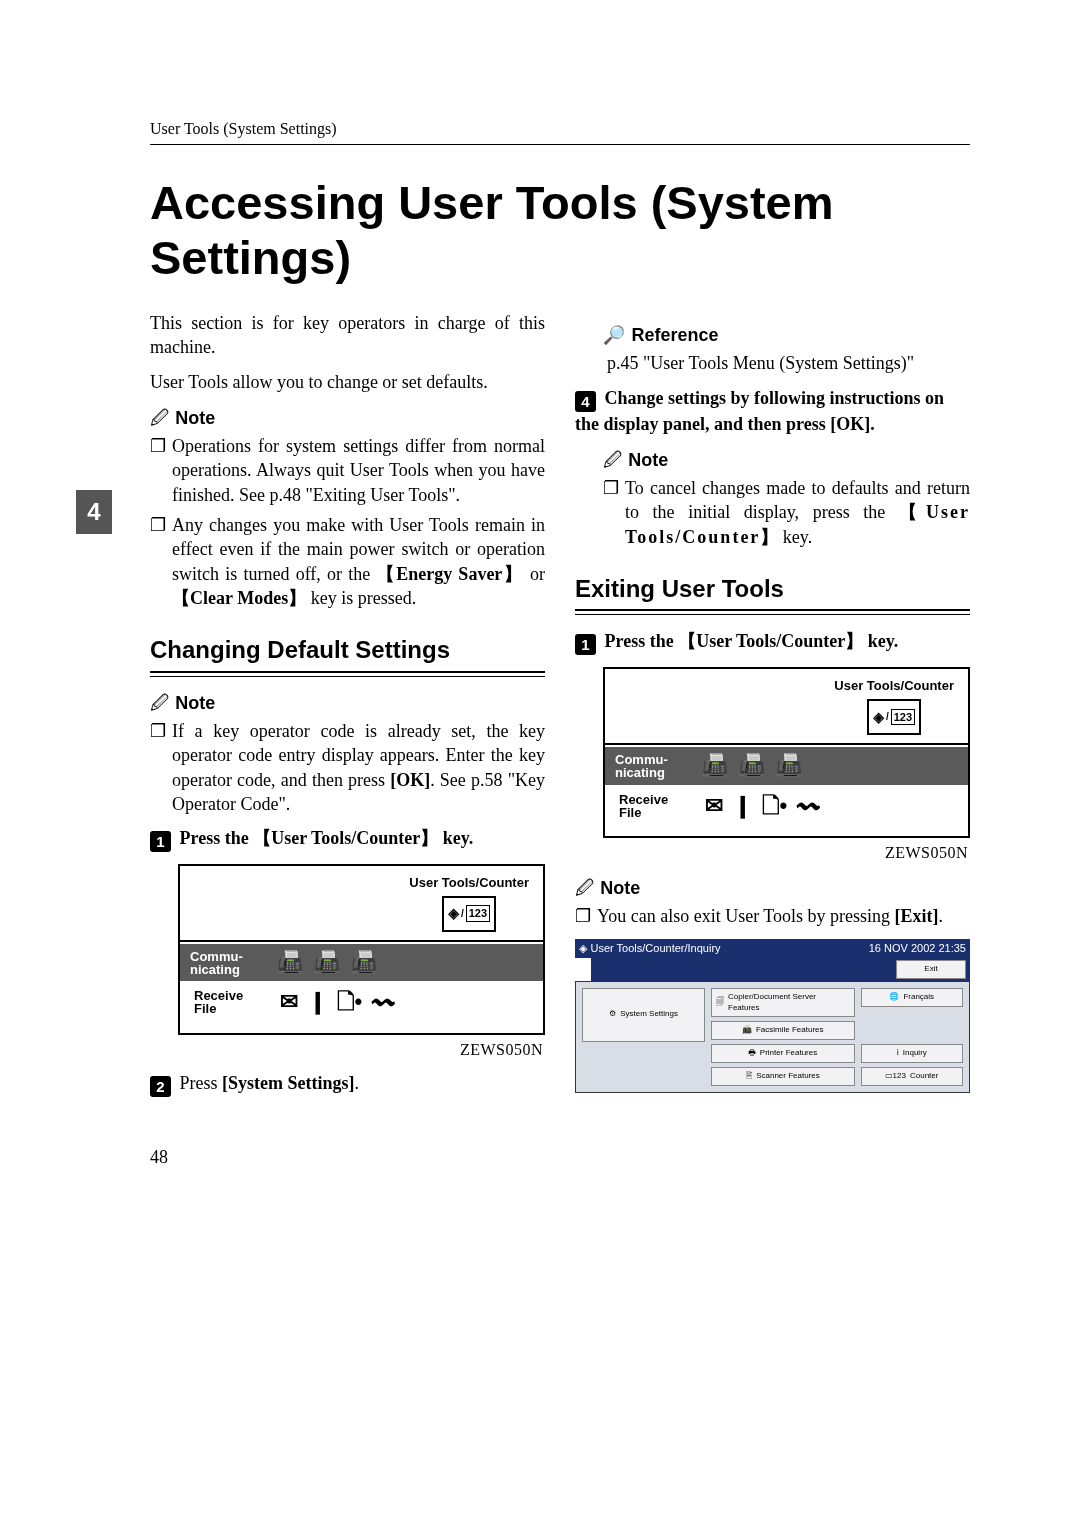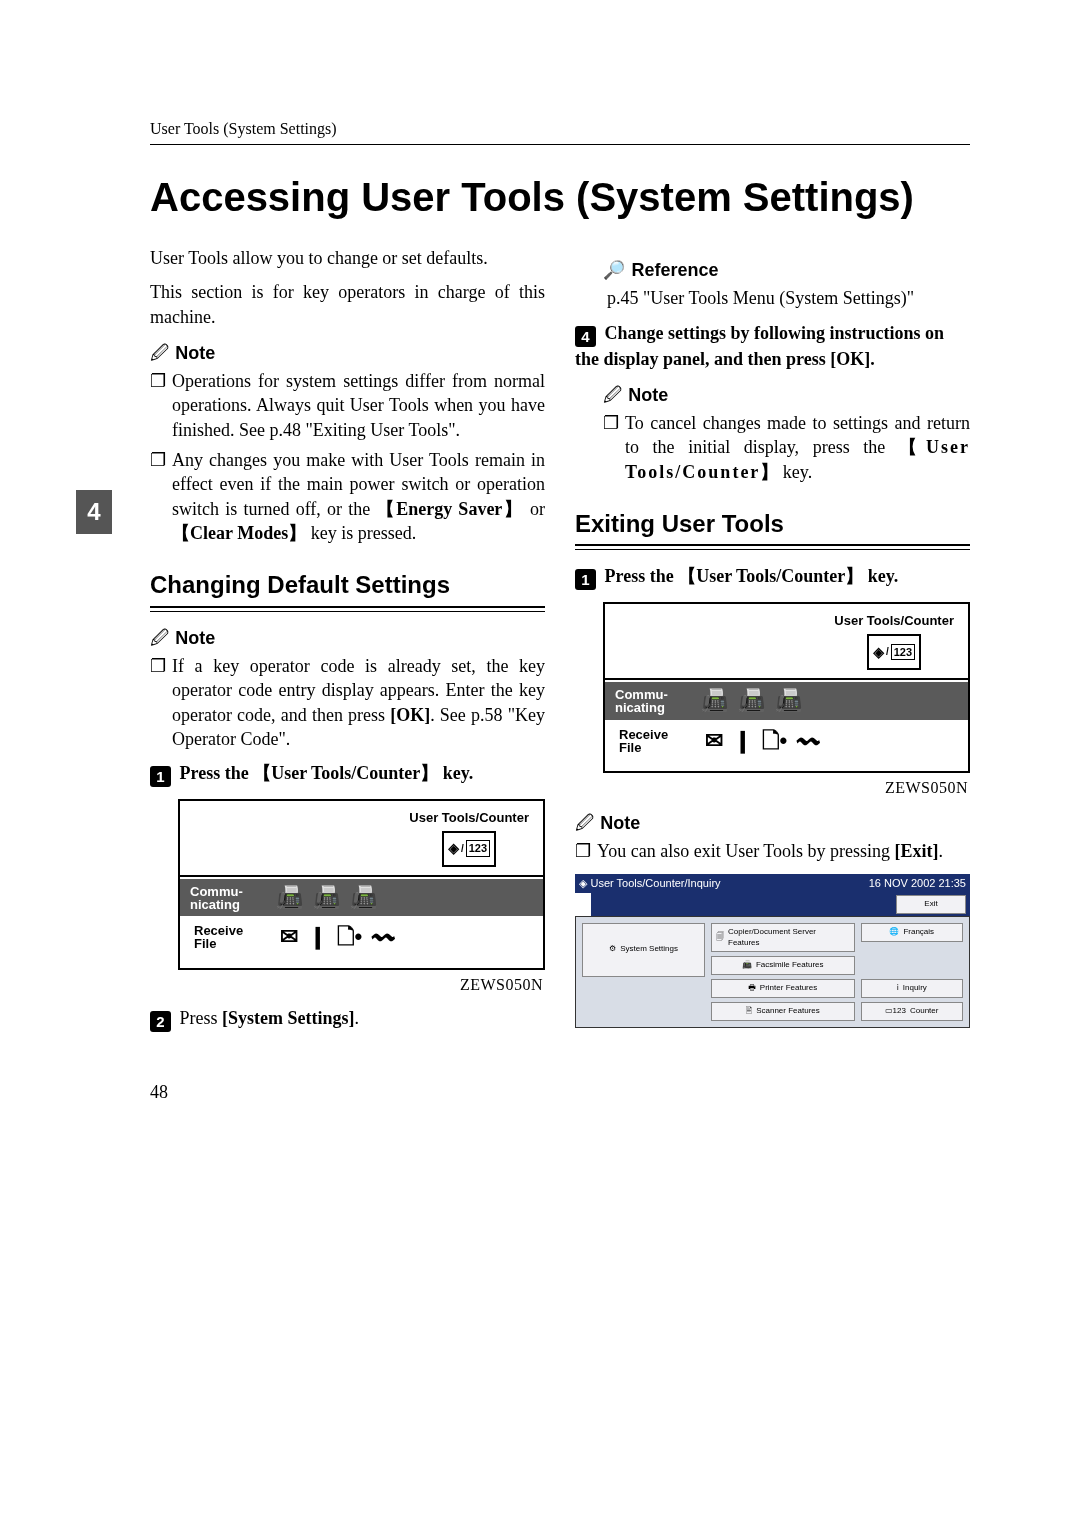--- a/index.html
+++ b/index.html
@@ -18,21 +18,21 @@
     font-size: 16px;
     margin-bottom: 6px;
   }
   .rule {
     border-top: 1px solid #000;
     margin-bottom: 30px;
   }
   h1.title {
     font-family: Arial, Helvetica, sans-serif;
     font-weight: 700;
-    font-size: 40px;
+    font-size: 47px;
     margin: 0 0 26px 0;
   }
   .columns {
     display: flex;
     gap: 30px;
   }
   .col {
     flex: 1;
     font-size: 18px;
     line-height: 1.35;
@@ -174,22 +174,22 @@
   <div class="side-tab">4</div>
 
   <div class="running-head">User Tools (System Settings)</div>
   <div class="rule"></div>
 
   <h1 class="title">Accessing User Tools (System Settings)</h1>
 
   <div class="columns">
 
     <div class="col">
+      <p>This section is for key operators in charge of this machine.</p>
       <p>User Tools allow you to change or set defaults.</p>
-      <p>This section is for key operators in charge of this machine.</p>
 
       <div class="note-head">
         <span class="note-icon">🖉</span>
         <span>Note</span>
       </div>
       <ul class="sq">
         <li>Operations for system settings differ from normal operations. Always quit User Tools when you have finished. See p.48 "Exiting User Tools".</li>
         <li>
           <span>Any changes you make with User Tools remain in effect even if the main power switch or operation switch is turned off, or the </span><span class="bracket">【</span><span class="key">Energy Saver</span><span class="bracket">】</span><span> or </span><span class="bracket">【</span><span class="key">Clear Modes</span><span class="bracket">】</span><span> key is pressed.</span>
         </li>
@@ -270,21 +270,21 @@
         <span>Change settings by following instructions on the display panel, and then press </span><span class="key">[OK]</span><span>.</span>
       </div>
 
       <div class="indent">
         <div class="note-head">
           <span class="note-icon">🖉</span>
           <span>Note</span>
         </div>
         <ul class="sq">
           <li>
-            <span>To cancel changes made to settings and return to the initial display, press the </span><span class="bracket">【</span><span class="key" style="letter-spacing:2px;">User Tools/Counter</span><span class="bracket">】</span><span> key.</span>
+            <span>To cancel changes made to defaults and return to the initial display, press the </span><span class="bracket">【</span><span class="key" style="letter-spacing:2px;">User Tools/Counter</span><span class="bracket">】</span><span> key.</span>
           </li>
         </ul>
       </div>
 
       <h2 class="subhead">Exiting User Tools</h2>
       <div class="subrule"></div>
 
       <div class="step">
         <span class="step-num">1</span>
         <span>Press the </span><span class="bracket">【</span><span class="key">User Tools/Counter</span><span class="bracket">】</span><span> key.</span>

